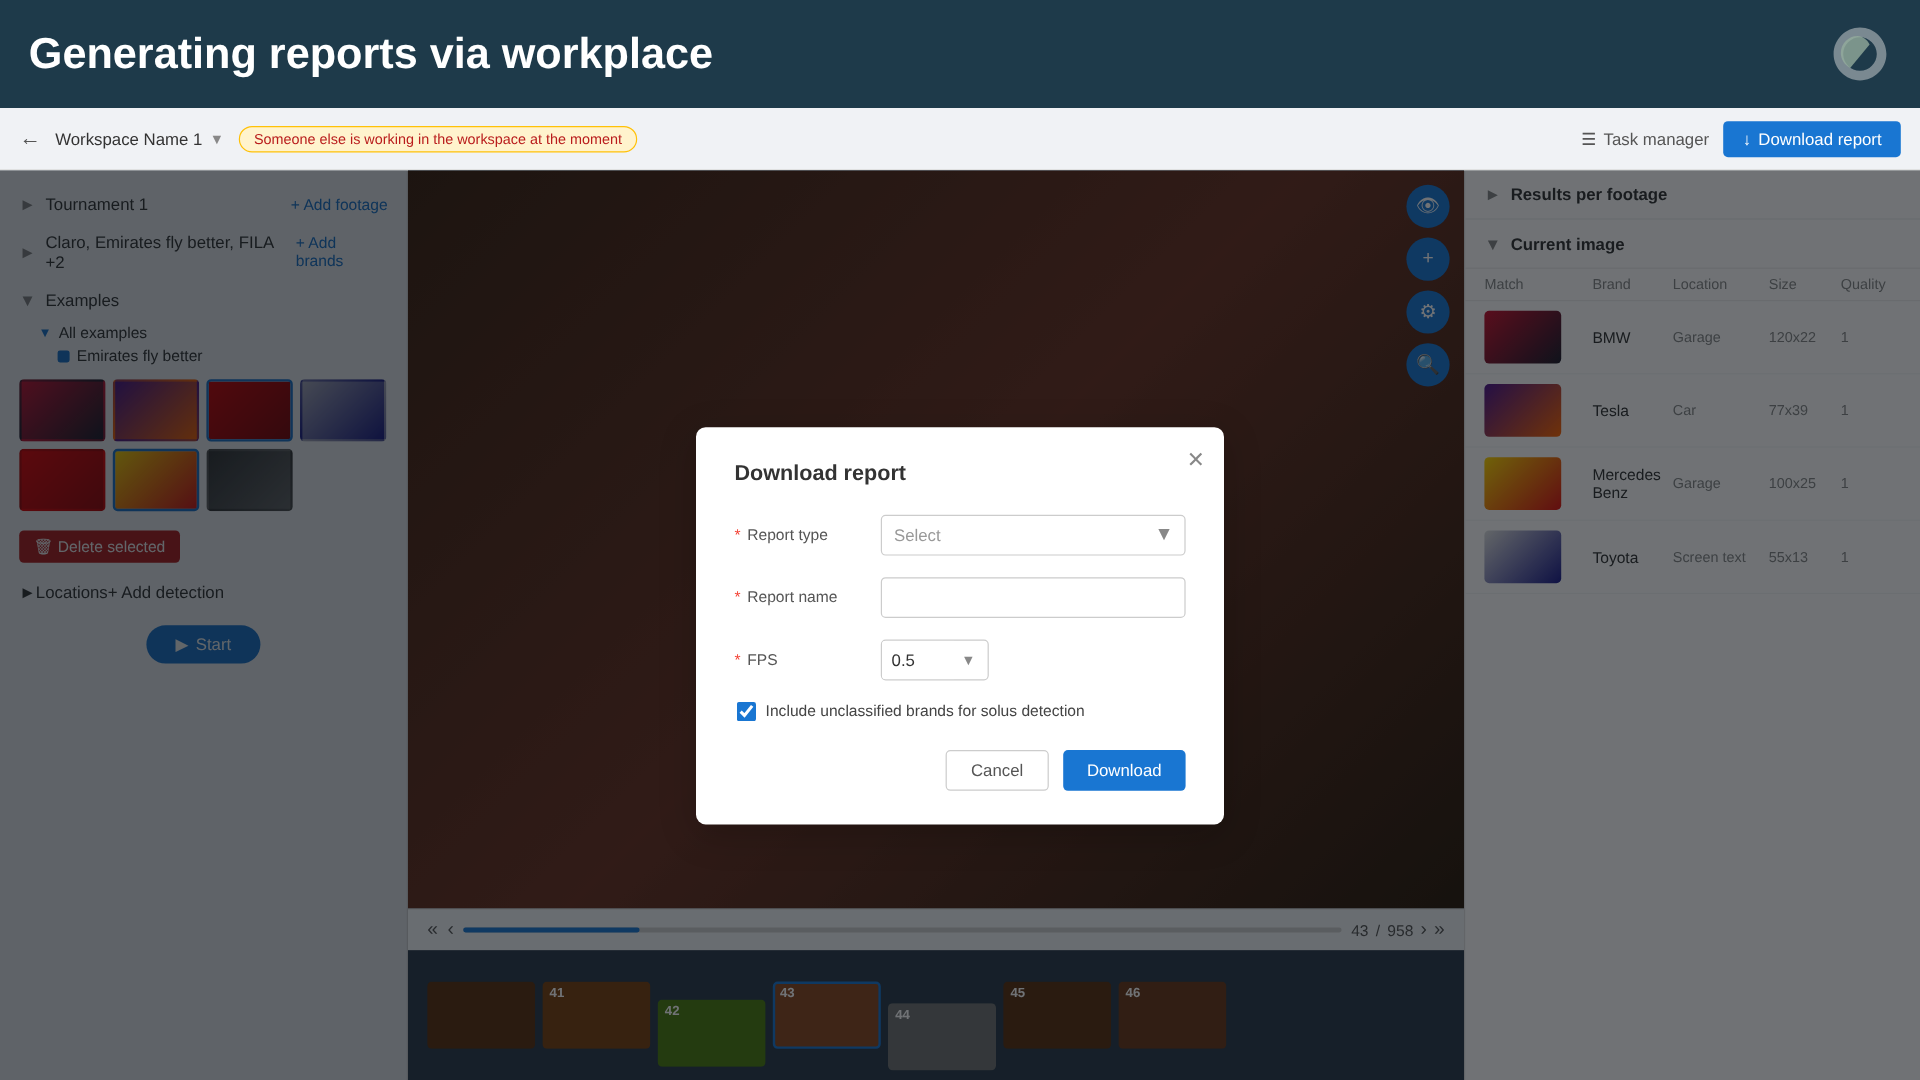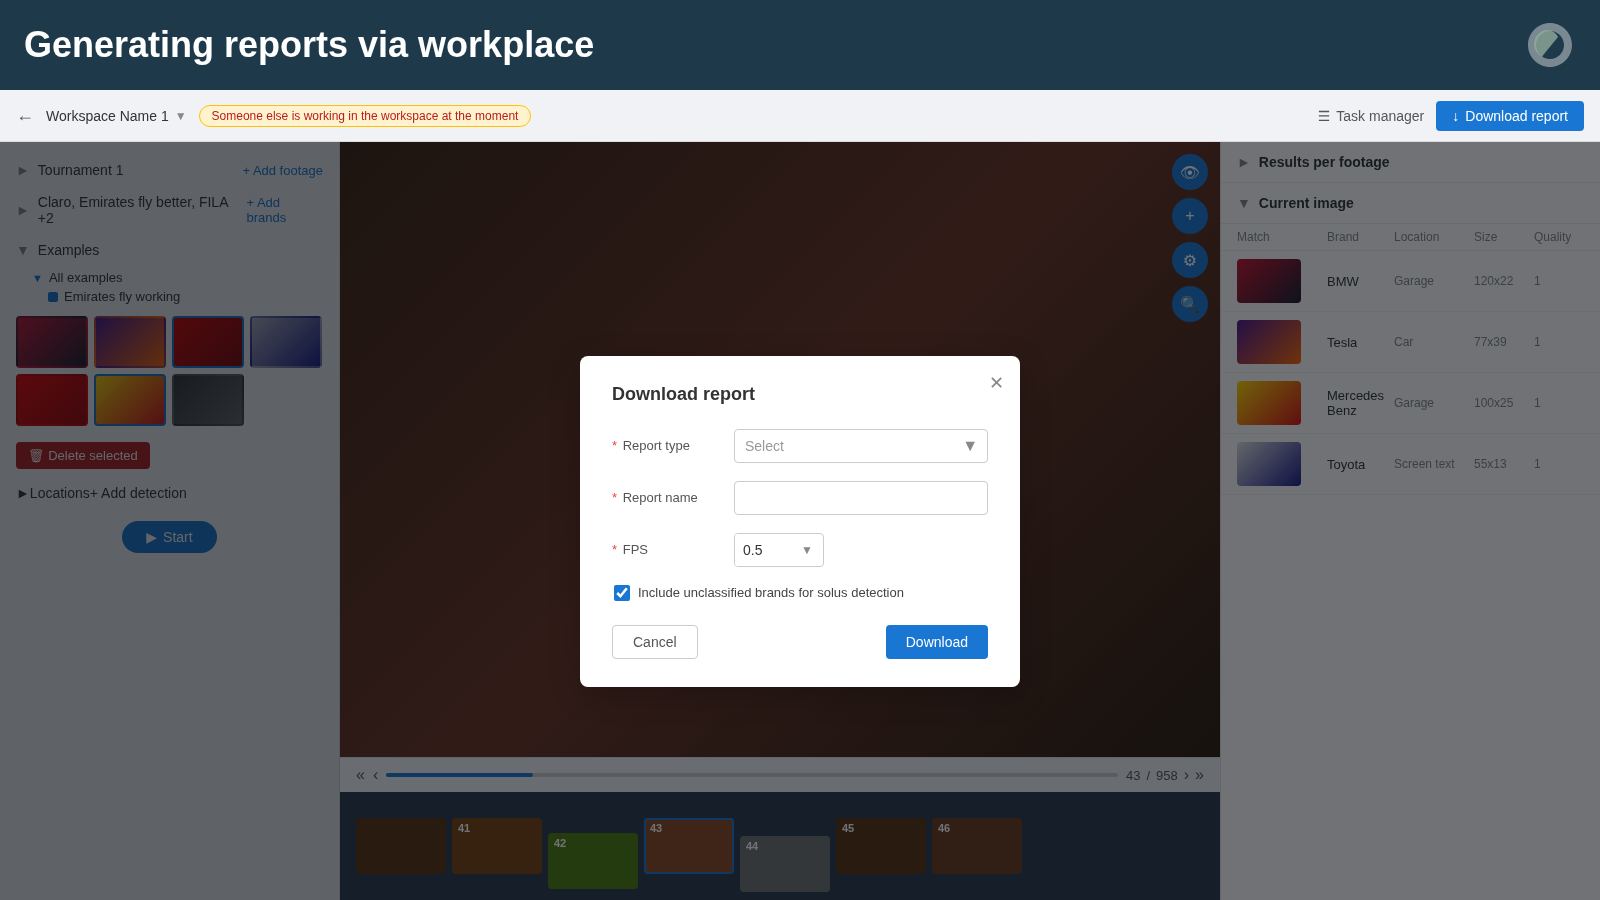--- a/index.html
+++ b/index.html
@@ -469,21 +469,21 @@
       width: 16px;
       height: 16px;
       accent-color: #1976d2;
     }
     .checkbox-label {
       font-size: 13px;
       color: #444;
     }
     .modal-footer {
       display: flex;
-      justify-content: space-between;
+      justify-content: flex-end;
       gap: 12px;
     }
     .cancel-btn {
       background: #fff;
       border: 1px solid #ccc;
       border-radius: 4px;
       padding: 8px 20px;
       font-size: 14px;
       color: #555;
       cursor: pointer;
@@ -543,21 +543,21 @@
       <span class="chevron">▼</span>
       <span>Examples</span>
     </div>
     <div class="sidebar-examples">
       <div style="display:flex;align-items:center;gap:6px;margin-bottom:4px;">
         <span style="color:#1976d2;font-size:11px;">▼</span>
         <span>All examples</span>
       </div>
       <div style="display:flex;align-items:center;gap:6px;padding-left:16px;">
         <span style="background:#1976d2;width:10px;height:10px;border-radius:2px;display:inline-block;"></span>
-        <span>Emirates fly working</span>
+        <span>Emirates fly better</span>
       </div>
     </div>
     <div class="thumbnail-grid">
       <div class="thumb" style="background:linear-gradient(135deg,#c8102e,#1a1a2a)"></div>
       <div class="thumb" style="background:linear-gradient(135deg,#4d148c,#ff6600)"></div>
       <div class="thumb selected" style="background:linear-gradient(135deg,#d00000,#800000)"></div>
       <div class="thumb" style="background:linear-gradient(135deg,#b0b0c0,#1a1a8a)"></div>
       <div class="thumb" style="background:linear-gradient(135deg,#ec0000,#a00000)"></div>
       <div class="thumb selected" style="background:linear-gradient(135deg,#ffd700,#dd1111)"></div>
       <div class="thumb" style="background:linear-gradient(135deg,#333,#666)"></div>

